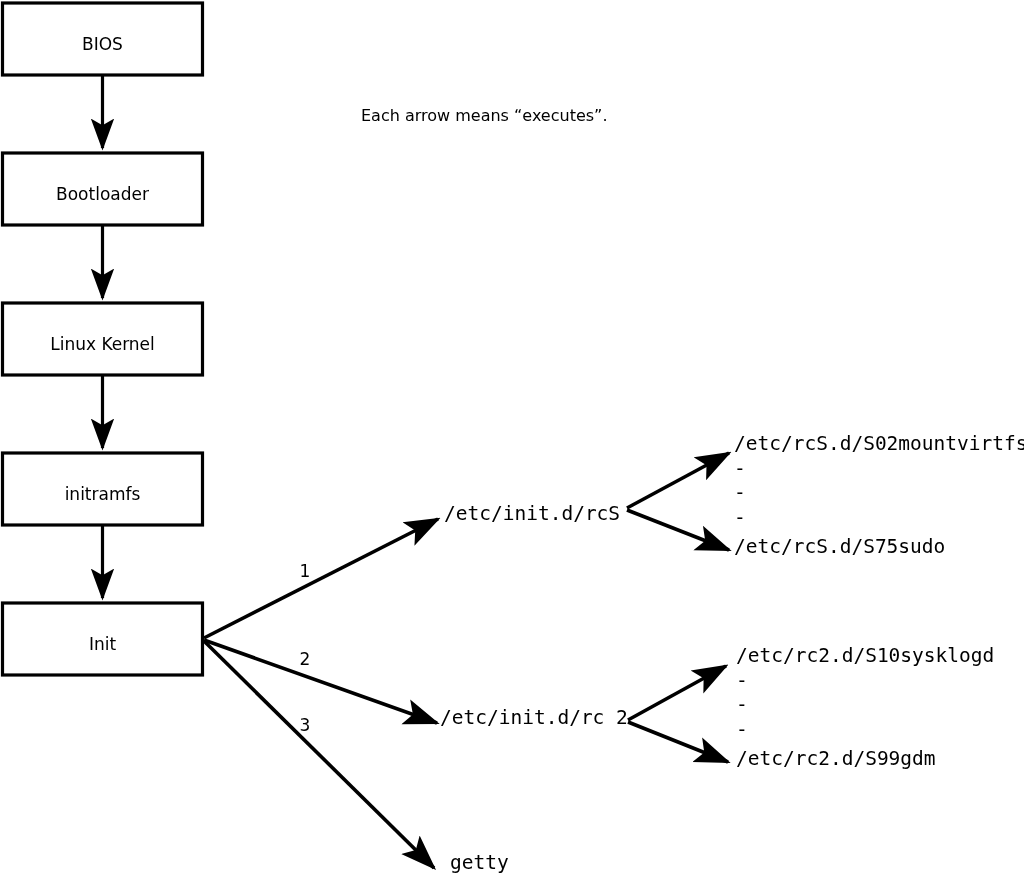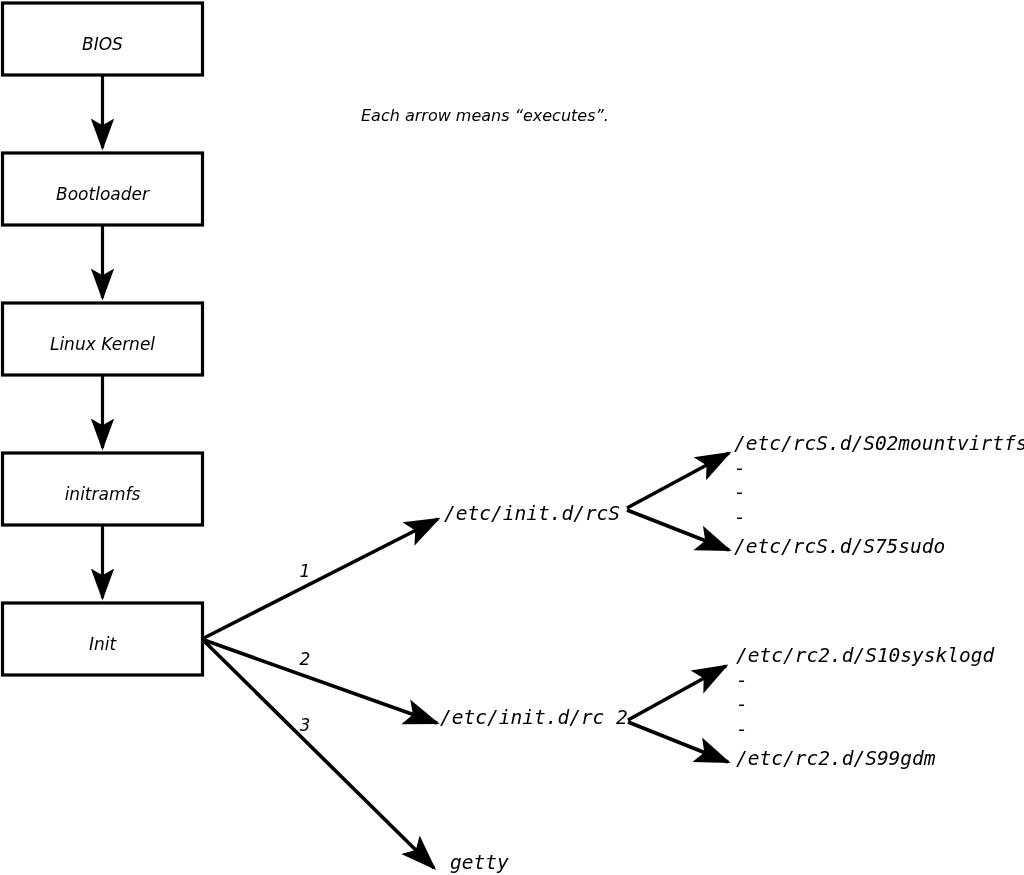--- a/index.html
+++ b/index.html
@@ -10,21 +10,20 @@
   }
   body {
     font-family: "Liberation Sans", sans-serif;
   }
   #canvas {
     position: relative;
     width: 1024px;
     height: 875px;
     background: #ffffff;
     overflow: hidden;
-    font-style: italic;
   }
   #diagram-svg {
     position: absolute;
     left: 0;
     top: 0;
     width: 1024px;
     height: 875px;
   }
   .box-label {
     font-family: "DejaVu Sans", "Liberation Sans", sans-serif;

